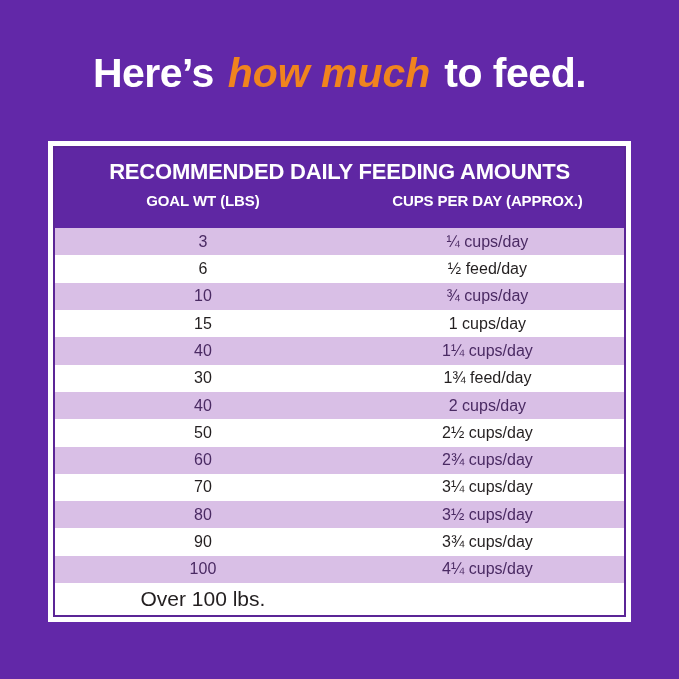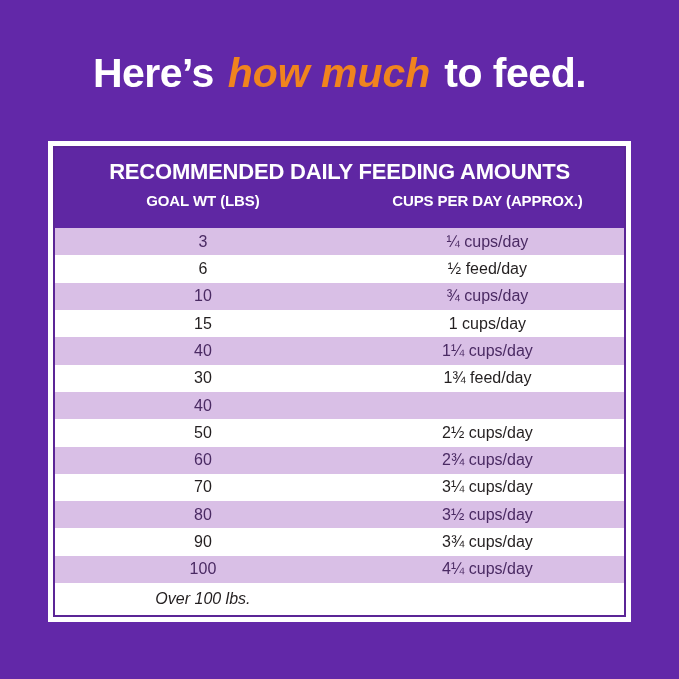--- a/index.html
+++ b/index.html
@@ -120,21 +120,21 @@
   .cell {
     font-size: 16px;
     line-height: 20px;
     text-align: center;
     white-space: nowrap;
     color: #231f20;
   }
   .row.odd .cell { color: #4a2a63; }
   .cell-a { flex: 0 0 52%; }
   .cell-b { flex: 0 0 48%; }
-  .row.last .cell { font-size: 16px; color: #231f20; font-style: italic; }
+  .row.last .cell { font-size: 21px; color: #231f20; }
 </style>
 </head>
 <body>
 
 <div class="page">
 
   <div class="headline">
     <span class="seg">Here’s</span>
     <span class="accent">how much</span>
     <span class="seg">to feed.</span>
@@ -172,20 +172,21 @@
         <div class="row odd">
           <div class="cell cell-a">40</div>
           <div class="cell cell-b">1¼ cups/day</div>
         </div>
         <div class="row even">
           <div class="cell cell-a">30</div>
           <div class="cell cell-b">1¾ feed/day</div>
         </div>
         <div class="row odd">
           <div class="cell cell-a">40</div>
+          <div class="cell cell-b">2 cups/day</div>
         </div>
         <div class="row even">
           <div class="cell cell-a">50</div>
           <div class="cell cell-b">2½ cups/day</div>
         </div>
         <div class="row odd">
           <div class="cell cell-a">60</div>
           <div class="cell cell-b">2¾ cups/day</div>
         </div>
         <div class="row even">

